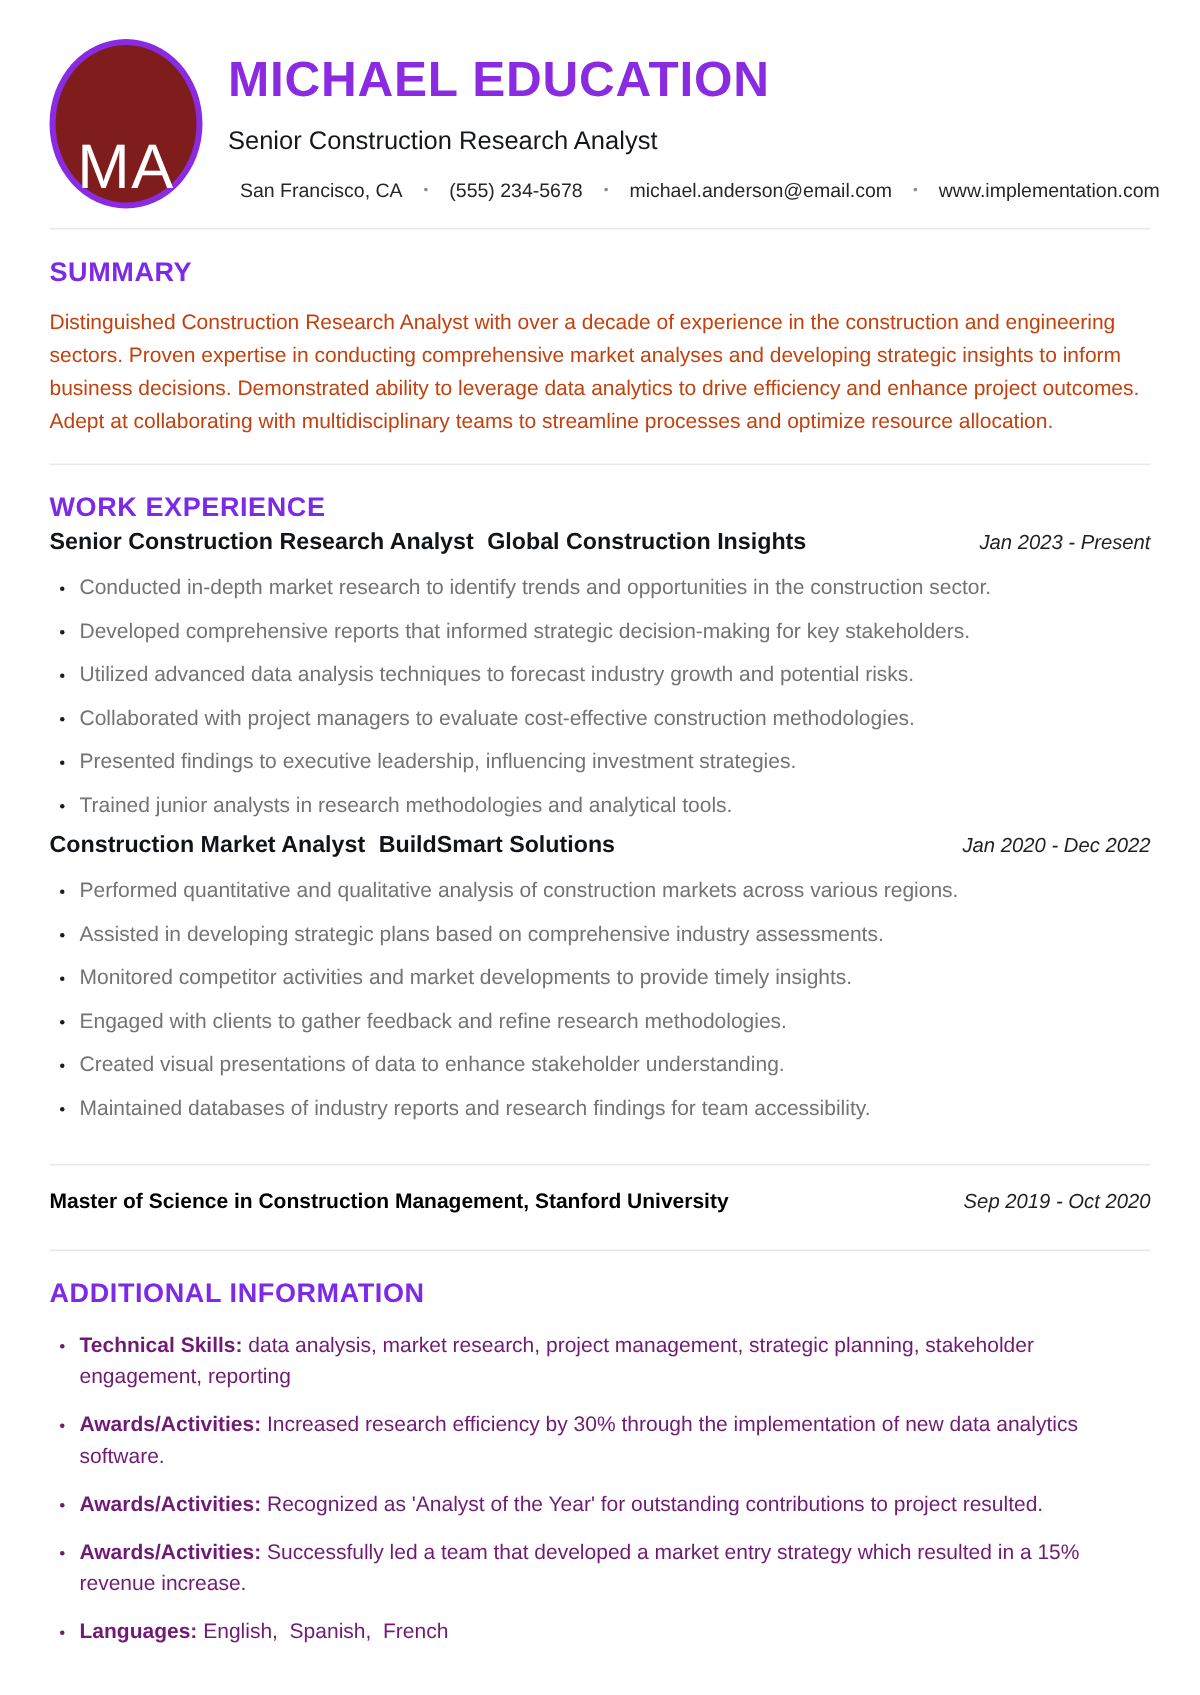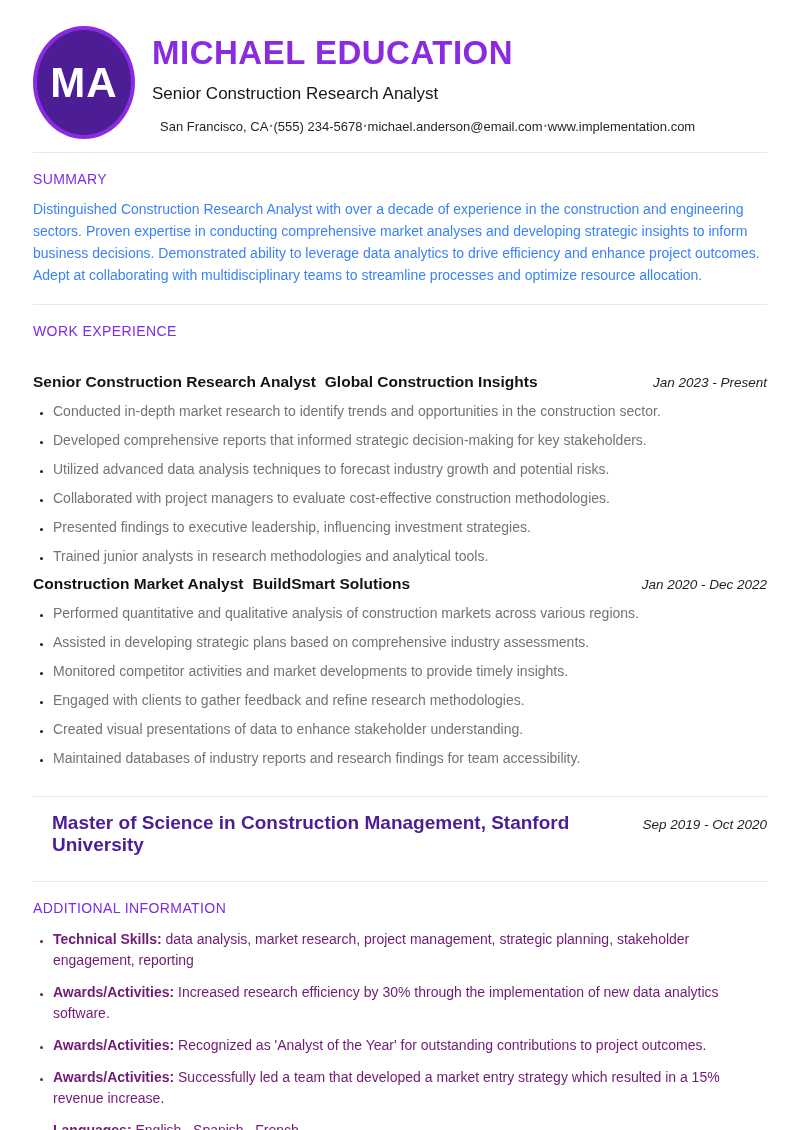--- a/index.html
+++ b/index.html
@@ -11,72 +11,72 @@
     color: #1f1f1f;
     overflow: hidden;
   }
   .page { padding: 26px 33px 0 33px; }
 
   
   .header { display: flex; align-items: flex-start; gap: 17px; }
   .avatar {
     width: 102px; height: 113px; flex-shrink: 0;
     border-radius: 50%;
-    background: #4c1d95;
+    background: #7f1d1d;
     border: 4px solid #8a2be2;
-    display: flex; align-items: center; justify-content: center;
-    color: #ffffff; font-size: 42px; font-weight: 700; letter-spacing: 1px;
+    display: flex; align-items: flex-end; justify-content: center;
+    color: #ffffff; font-size: 42px; font-weight: 400; letter-spacing: 1px;
   }
   .header-info { padding-top: 10px; }
   .name {
     margin: 0; font-size: 33px; font-weight: 800;
     color: #8a2be2; letter-spacing: 0.5px; line-height: 1.05;
   }
   .headline { margin-top: 13px; font-size: 17px; font-weight: 500; color: #15181b; }
   .contact {
     margin-top: 15px; margin-left: 8px;
     font-size: 13px; color: #262626;
-    display: flex; align-items: center; gap: 1px; white-space: nowrap;
+    display: flex; align-items: center; gap: 14px; white-space: nowrap;
   }
   .contact .sep { color: #8a8a8a; font-size: 9px; }
 
   
   .rule { border: none; border-top: 1px solid #e9e9ec; margin: 0; }
   .rule-header { margin-top: 13px; }
   .rule-summary { margin-top: 18px; }
   .rule-work { margin-top: 28px; }
   .rule-education { margin-top: 25px; }
 
   
   .sec-heading {
-    margin: 18px 0 0 0; font-size: 14px; font-weight: 400;
+    margin: 18px 0 0 0; font-size: 18px; font-weight: 700;
     color: #7d2ae8; letter-spacing: 0.4px;
   }
   .sec-heading.edu { margin-top: 20px; }
   .summary-text {
-    margin: 11px 0 0 0; font-size: 14px; line-height: 22px; color: #3b82f6;
+    margin: 11px 0 0 0; font-size: 14px; line-height: 22px; color: #c2410c;
   }
 
   
   .entry-head {
     display: flex; justify-content: space-between; align-items: baseline;
-    margin-top: 34px;
+    margin-top: 4px;
   }
   .entry-head.second { margin-top: 4px; }
   .entry-title-wrap { font-size: 15.5px; font-weight: 700; color: #111418; }
   .entry-company { margin-left: 9px; }
   .entry-dates { font-size: 13.5px; font-style: italic; font-weight: 400; color: #1f1f1f; white-space: nowrap; }
 
   ul.bullets { margin: 10px 0 0 0; padding-left: 20px; }
   ul.bullets li { font-size: 14px; line-height: 20px; margin-bottom: 9px; color: #737373; }
   ul.bullets li::marker { color: #1d1d1d; font-size: 11px; }
 
   
   .edu-row { display: flex; justify-content: space-between; align-items: baseline; margin-top: 15px; }
-  .edu-degree { font-size: 19px; font-weight: 700; color: #4c1d95; margin-left: 19px; }
+  .edu-degree { font-size: 14px; font-weight: 700; color: #000000; }
 
   
   ul.addl { margin: 13px 0 0 0; padding-left: 20px; }
   ul.addl li { font-size: 14px; line-height: 21px; margin-bottom: 11px; color: #701a75; }
   ul.addl li::marker { font-size: 11px; }
   .addl-label { font-weight: 700; }
   .addl-text { white-space: pre-wrap; }
 </style>
 </head>
 <body>
@@ -158,19 +158,19 @@
     </div>
   </div>
 
   <hr class="rule rule-education">
 
   <div>
     <h2 class="sec-heading">ADDITIONAL INFORMATION</h2>
     <ul class="addl">
       <li><span class="addl-label">Technical Skills:</span><span class="addl-text"> data analysis, market research, project management, strategic planning, stakeholder engagement, reporting</span></li>
       <li><span class="addl-label">Awards/Activities:</span><span class="addl-text"> Increased research efficiency by 30% through the implementation of new data analytics software.</span></li>
-      <li><span class="addl-label">Awards/Activities:</span><span class="addl-text"> Recognized as 'Analyst of the Year' for outstanding contributions to project outcomes.</span></li>
+      <li><span class="addl-label">Awards/Activities:</span><span class="addl-text"> Recognized as 'Analyst of the Year' for outstanding contributions to project resulted.</span></li>
       <li><span class="addl-label">Awards/Activities:</span><span class="addl-text"> Successfully led a team that developed a market entry strategy which resulted in a 15% revenue increase.</span></li>
       <li><span class="addl-label">Languages:</span><span class="addl-text"> English,  Spanish,  French</span></li>
     </ul>
   </div>
 
 </div>
 
 </body></html>

